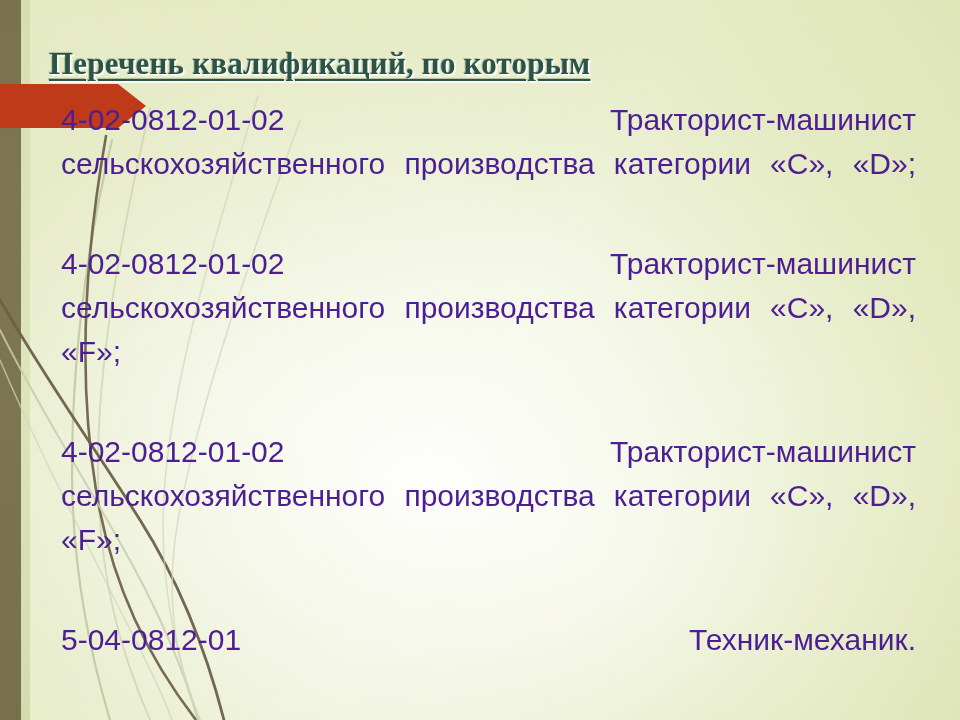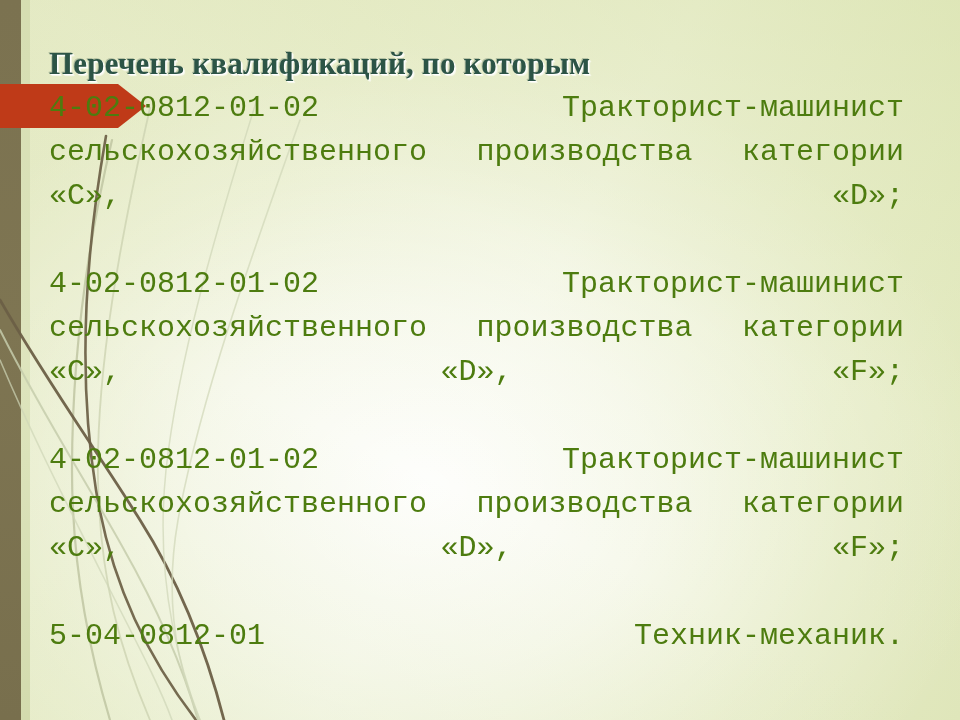--- a/index.html
+++ b/index.html
@@ -107,40 +107,41 @@
     text-shadow:
        1px 1px 0 rgba(255,255,255,0.95),
        2px 2px 1px rgba(255,255,255,0.70),
       -1px -1px 0 rgba(30,62,50,0.25);
     position: relative;
     z-index: 3;
     width: 700px;
   }
   .slide-title .tline {
     display: block;
+    text-decoration: underline;
     text-decoration-thickness: 2px;
     text-underline-offset: 5px;
     white-space: pre;
   }
 
   .body-list {
     margin: 0;
     padding: 0;
     list-style: none;
     position: relative;
     z-index: 3;
   }
   .body-list li {
-    font-family: Liberation Mono, monospace;
+    font-family: Liberation Sans, sans-serif;
     font-size: 30px;
     line-height: 44px;
-    color: #4d7c0f;
+    color: #4c1d95;
     text-align: justify;
     text-justify: inter-word;
-    margin: 0;
+    margin: 12px;
     width: 855px;
     white-space: pre-wrap;
   }
   .body-list li::after {
     content: "";
     display: inline-block;
     width: 100%;
   }
 </style>
 </head>

